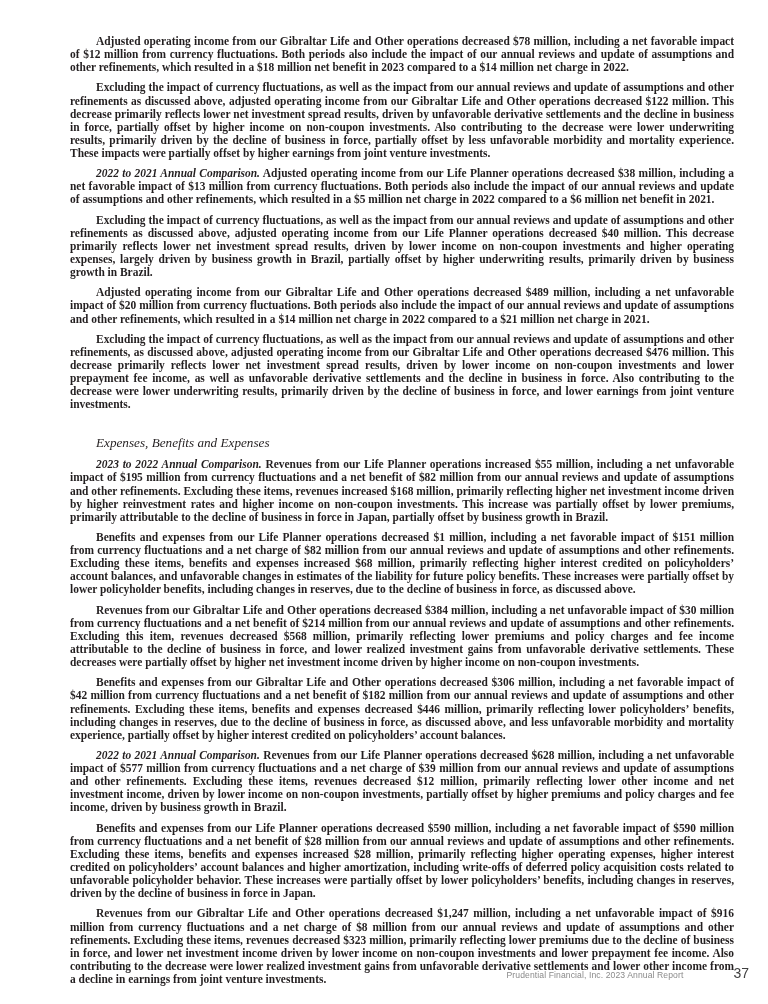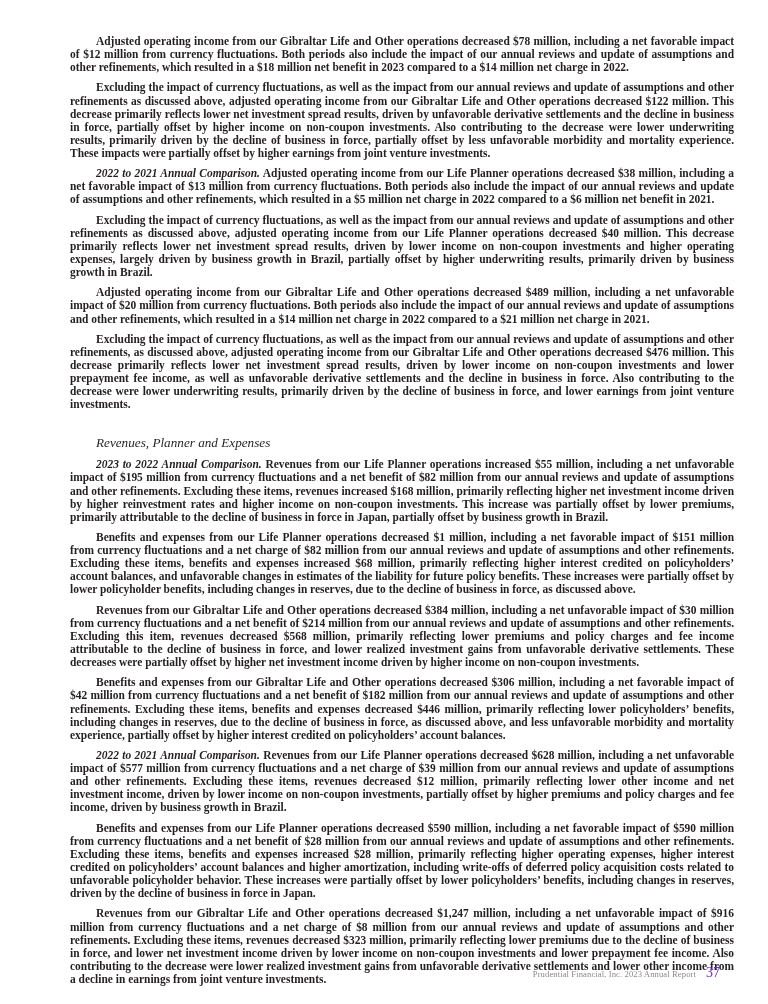--- a/index.html
+++ b/index.html
@@ -24,43 +24,43 @@
   .section-heading {
     font-family: "Liberation Serif", "DejaVu Serif", serif;
     font-style: italic;
     font-size: 13.2px;
     line-height: 15px;
     margin: 24px 0 8px 26px;
     color: #231f20;
   }
   .footer {
     position: absolute;
-    right: 48px;
+    right: 19px;
     top: 965px;
     display: flex;
     align-items: baseline;
     gap: 10px;
-    font-family: Liberation Serif, serif;
+    font-family: Liberation Sans, sans-serif;
     color: #8a8a8a;
   }
   .footer .report { font-size: 8.6px; letter-spacing: 0.1px; }
-  .footer .page-num { font-size: 14px; color: #6d28d9; }
+  .footer .page-num { font-size: 14px; color: #404040; margin-left: 40px; }
 </style>
 </head>
 <body>
 
 <div class="page">
   <p><span class="lead"></span><span>Adjusted operating income from our Gibraltar Life and Other operations decreased $78 million, including a net favorable impact of $12 million from currency fluctuations. Both periods also include the impact of our annual reviews and update of assumptions and other refinements, which resulted in a $18 million net benefit in 2023 compared to a $14 million net charge in 2022.</span></p>
   <p><span class="lead"></span><span>Excluding the impact of currency fluctuations, as well as the impact from our annual reviews and update of assumptions and other refinements as discussed above, adjusted operating income from our Gibraltar Life and Other operations decreased $122 million. This decrease primarily reflects lower net investment spread results, driven by unfavorable derivative settlements and the decline in business in force, partially offset by higher income on non-coupon investments. Also contributing to the decrease were lower underwriting results, primarily driven by the decline of business in force, partially offset by less unfavorable morbidity and mortality experience. These impacts were partially offset by higher earnings from joint venture investments.</span></p>
   <p><span class="lead">2022 to 2021 Annual Comparison.</span><span> Adjusted operating income from our Life Planner operations decreased $38 million, including a net favorable impact of $13 million from currency fluctuations. Both periods also include the impact of our annual reviews and update of assumptions and other refinements, which resulted in a $5 million net charge in 2022 compared to a $6 million net benefit in 2021.</span></p>
   <p><span class="lead"></span><span>Excluding the impact of currency fluctuations, as well as the impact from our annual reviews and update of assumptions and other refinements as discussed above, adjusted operating income from our Life Planner operations decreased $40 million. This decrease primarily reflects lower net investment spread results, driven by lower income on non-coupon investments and higher operating expenses, largely driven by business growth in Brazil, partially offset by higher underwriting results, primarily driven by business growth in Brazil.</span></p>
   <p><span class="lead"></span><span>Adjusted operating income from our Gibraltar Life and Other operations decreased $489 million, including a net unfavorable impact of $20 million from currency fluctuations. Both periods also include the impact of our annual reviews and update of assumptions and other refinements, which resulted in a $14 million net charge in 2022 compared to a $21 million net charge in 2021.</span></p>
   <p><span class="lead"></span><span>Excluding the impact of currency fluctuations, as well as the impact from our annual reviews and update of assumptions and other refinements, as discussed above, adjusted operating income from our Gibraltar Life and Other operations decreased $476 million. This decrease primarily reflects lower net investment spread results, driven by lower income on non-coupon investments and lower prepayment fee income, as well as unfavorable derivative settlements and the decline in business in force. Also contributing to the decrease were lower underwriting results, primarily driven by the decline of business in force, and lower earnings from joint venture investments.</span></p>
 
-  <div class="section-heading">Revenues, Planner and Expenses</div>
+  <div class="section-heading">Expenses, Benefits and Expenses</div>
 
   <p><span class="lead">2023 to 2022 Annual Comparison.</span><span> Revenues from our Life Planner operations increased $55 million, including a net unfavorable impact of $195 million from currency fluctuations and a net benefit of $82 million from our annual reviews and update of assumptions and other refinements. Excluding these items, revenues increased $168 million, primarily reflecting higher net investment income driven by higher reinvestment rates and higher income on non-coupon investments. This increase was partially offset by lower premiums, primarily attributable to the decline of business in force in Japan, partially offset by business growth in Brazil.</span></p>
   <p><span class="lead"></span><span>Benefits and expenses from our Life Planner operations decreased $1 million, including a net favorable impact of $151 million from currency fluctuations and a net charge of $82 million from our annual reviews and update of assumptions and other refinements. Excluding these items, benefits and expenses increased $68 million, primarily reflecting higher interest credited on policyholders’ account balances, and unfavorable changes in estimates of the liability for future policy benefits. These increases were partially offset by lower policyholder benefits, including changes in reserves, due to the decline of business in force, as discussed above.</span></p>
   <p><span class="lead"></span><span>Revenues from our Gibraltar Life and Other operations decreased $384 million, including a net unfavorable impact of $30 million from currency fluctuations and a net benefit of $214 million from our annual reviews and update of assumptions and other refinements. Excluding this item, revenues decreased $568 million, primarily reflecting lower premiums and policy charges and fee income attributable to the decline of business in force, and lower realized investment gains from unfavorable derivative settlements. These decreases were partially offset by higher net investment income driven by higher income on non-coupon investments.</span></p>
   <p><span class="lead"></span><span>Benefits and expenses from our Gibraltar Life and Other operations decreased $306 million, including a net favorable impact of $42 million from currency fluctuations and a net benefit of $182 million from our annual reviews and update of assumptions and other refinements. Excluding these items, benefits and expenses decreased $446 million, primarily reflecting lower policyholders’ benefits, including changes in reserves, due to the decline of business in force, as discussed above, and less unfavorable morbidity and mortality experience, partially offset by higher interest credited on policyholders’ account balances.</span></p>
   <p><span class="lead">2022 to 2021 Annual Comparison.</span><span> Revenues from our Life Planner operations decreased $628 million, including a net unfavorable impact of $577 million from currency fluctuations and a net charge of $39 million from our annual reviews and update of assumptions and other refinements. Excluding these items, revenues decreased $12 million, primarily reflecting lower other income and net investment income, driven by lower income on non-coupon investments, partially offset by higher premiums and policy charges and fee income, driven by business growth in Brazil.</span></p>
   <p><span class="lead"></span><span>Benefits and expenses from our Life Planner operations decreased $590 million, including a net favorable impact of $590 million from currency fluctuations and a net benefit of $28 million from our annual reviews and update of assumptions and other refinements. Excluding these items, benefits and expenses increased $28 million, primarily reflecting higher operating expenses, higher interest credited on policyholders’ account balances and higher amortization, including write-offs of deferred policy acquisition costs related to unfavorable policyholder behavior. These increases were partially offset by lower policyholders’ benefits, including changes in reserves, driven by the decline of business in force in Japan.</span></p>
   <p><span class="lead"></span><span>Revenues from our Gibraltar Life and Other operations decreased $1,247 million, including a net unfavorable impact of $916 million from currency fluctuations and a net charge of $8 million from our annual reviews and update of assumptions and other refinements. Excluding these items, revenues decreased $323 million, primarily reflecting lower premiums due to the decline of business in force, and lower net investment income driven by lower income on non-coupon investments and lower prepayment fee income. Also contributing to the decrease were lower realized investment gains from unfavorable derivative settlements and lower other income from a decline in earnings from joint venture investments.</span></p>
 </div>
 

